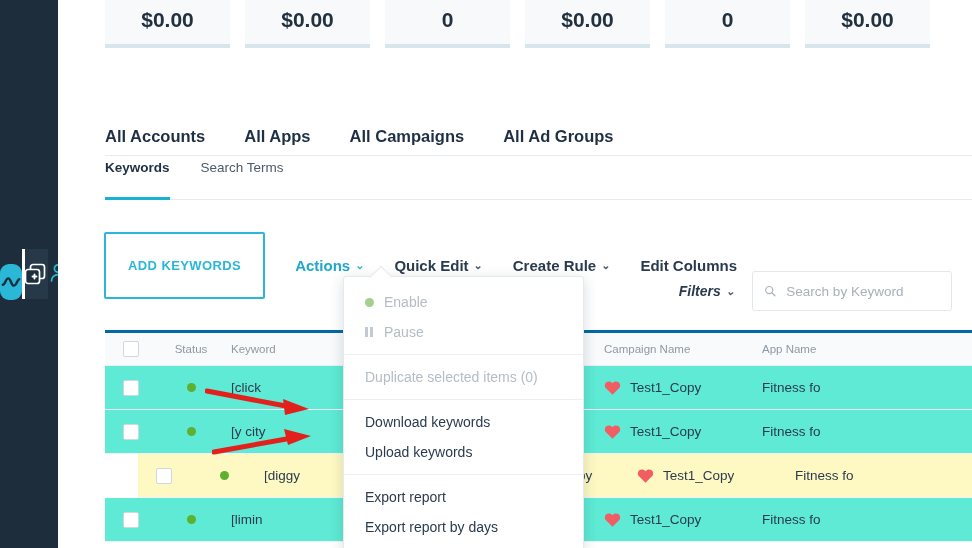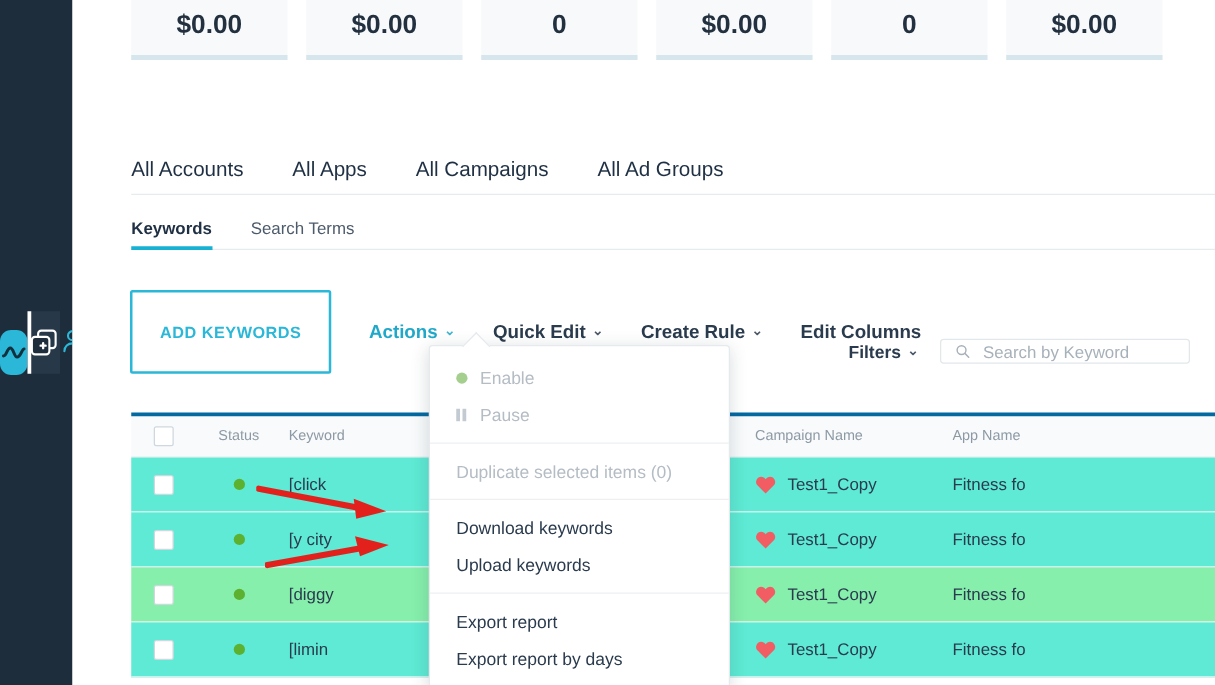--- a/index.html
+++ b/index.html
@@ -59,38 +59,38 @@
   .card-value { font-size:21px; font-weight:bold; color:#22303f; }
 
   
   #level-tabs {
     position:absolute; left:47px; top:122px; right:0;
     display:flex; align-items:flex-end; gap:0;
     border-bottom:1px solid #e6ebee;
     height:34px;
   }
   .level-tab {
-    font-size:16.5px; font-weight:normal; color:#1f3044;
+    font-size:16.5px; font-weight:bold; color:#1f3044;
     padding:0 0 9px 0; margin-right:39px; position:relative; cursor:pointer;
     white-space:nowrap;
   }
   .level-tab:last-child { margin-right:0; }
   .level-tab.active:after {
     content:""; position:absolute; left:0; right:0; bottom:-1px; height:3px; background:#17b1d4;
   }
 
   
   #sub-tabs {
     position:absolute; left:47px; top:167px; right:0;
     display:flex; align-items:flex-end;
     border-bottom:1px solid #e6ebee;
     height:33px;
   }
   .sub-tab {
-    font-size:13.5px; color:#4c5b6b; padding-bottom:9px;
+    font-size:13.5px; color:#4c5b6b; padding-bottom:24px;
     margin-right:31px; position:relative; cursor:pointer; white-space:nowrap;
   }
   .sub-tab.active { font-weight:bold; color:#1f3044; }
   .sub-tab.active:after {
     content:""; position:absolute; left:0; right:0; bottom:-1px; height:3px; background:#17b1d4;
   }
 
   
   #action-bar {
     position:absolute; left:46px; top:232px; display:flex; align-items:center;
@@ -105,43 +105,43 @@
     margin-left:30px; cursor:pointer; display:flex; align-items:center; gap:5px;
     white-space:nowrap;
   }
   .act-btn.accent { color:#1fa8c9; }
   .caret { font-size:11px; line-height:1; opacity:.85; }
 
   
   #filters-row {
     position:absolute; right:20px; top:271px; display:flex; align-items:center; gap:17px;
   }
-  #filters-btn { font-size:14px; font-weight:bold; color:#2b3b4e; display:flex; align-items:center; gap:5px; cursor:pointer;}
+  #filters-btn { font-size:14px; font-weight:bold; color:#2b3b4e; display:flex; align-items:center; gap:5px; cursor:pointer;font-style:italic;}
   #search-box {
-    width:200px; height:20px; border:1px solid #e2e7ea; border-radius:3px;
+    width:200px; height:40px; border:1px solid #e2e7ea; border-radius:3px;
     display:flex; align-items:center; gap:8px; padding:0 11px; background:#fff;
   }
   #search-input {
     border:none; outline:none; font-size:13.5px; color:#9aa6b1;
     font-family:"Liberation Sans", sans-serif; width:100%; background:transparent;
   }
   #search-input::placeholder { color:#a7b1ba; }
 
   
   #table { position:absolute; left:47px; right:0; top:330px; }
   .thead {
     display:flex; align-items:center; height:36px;
     background:#f8fafb; border-top:3px solid #0369a1; border-bottom:1px solid #eceff1;
   }
   .th { font-size:11.5px; color:#8d9aa5; white-space:nowrap; overflow:hidden; }
   .trow {
     display:flex; align-items:center; height:44px;
     border-bottom:1px solid #f0f3f5; background:#5eead4;
   }
-  .trow.highlight { background:#86efac; }
+  .trow.highlight { background:#fef9c3;margin-left:33px; }
   .td { font-size:13.5px; color:#2b3b4e; white-space:nowrap; overflow:hidden; }
 
   .c-check { width:52px; display:flex; justify-content:center; flex:0 0 52px;}
   .c-status{ width:68px; display:flex; justify-content:center; flex:0 0 68px;}
   .c-keyword{ width:130px; flex:0 0 130px; padding-left:6px;}
   .c-bid   { width:115px; flex:0 0 115px; text-align:right; padding-right:22px;}
   .c-adg   { width:134px; flex:0 0 134px;}
   .c-camp  { width:158px; flex:0 0 158px; display:flex; align-items:center; gap:9px;}
   .c-app   { width:110px; flex:0 0 110px;}
 

